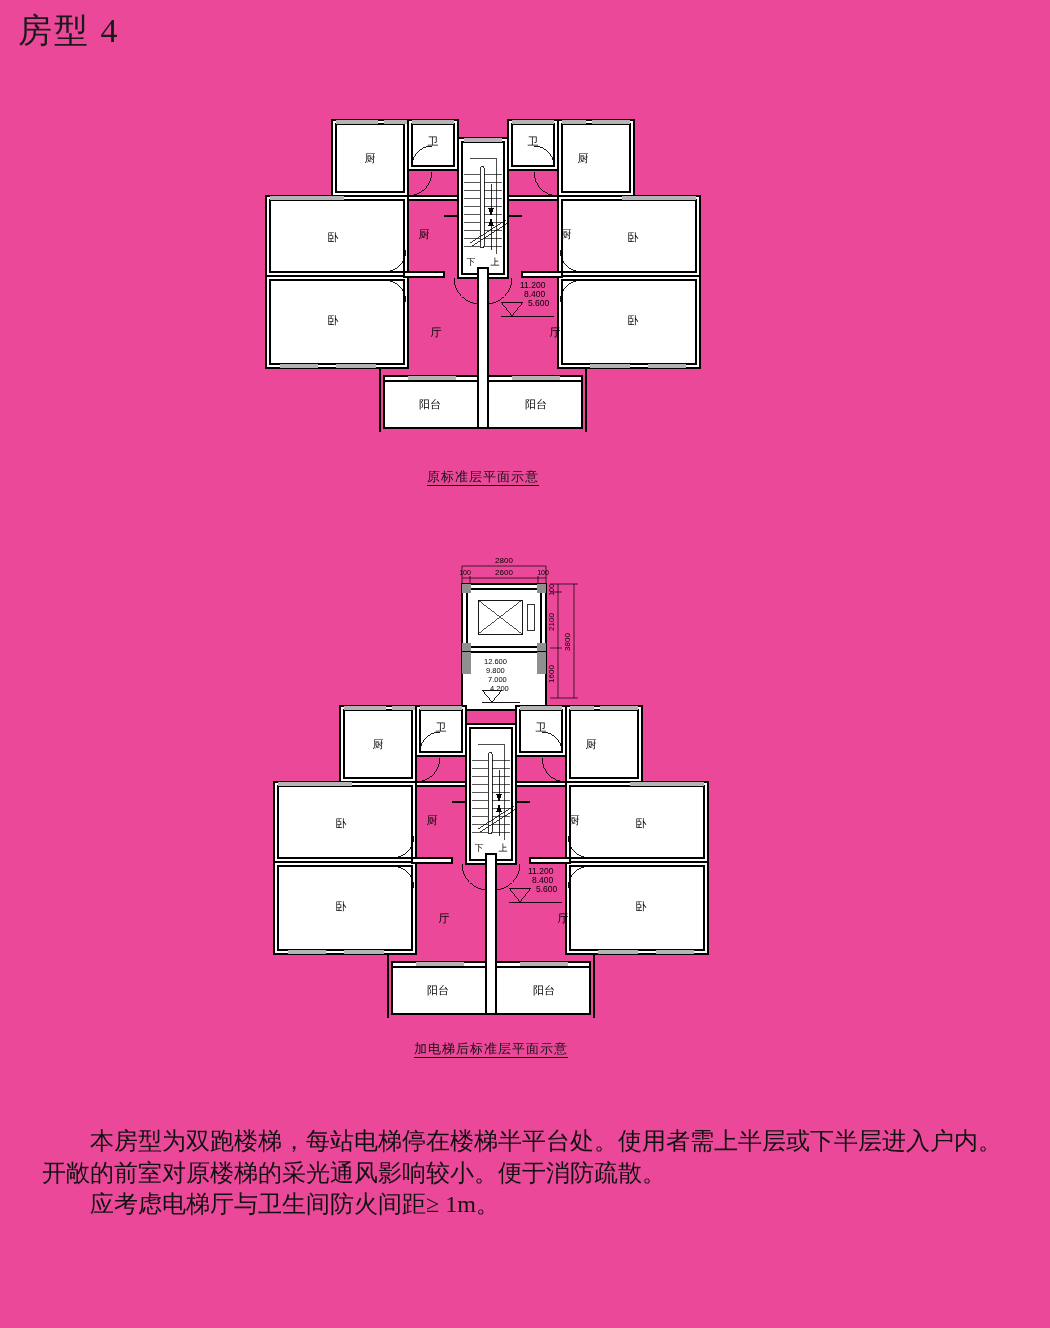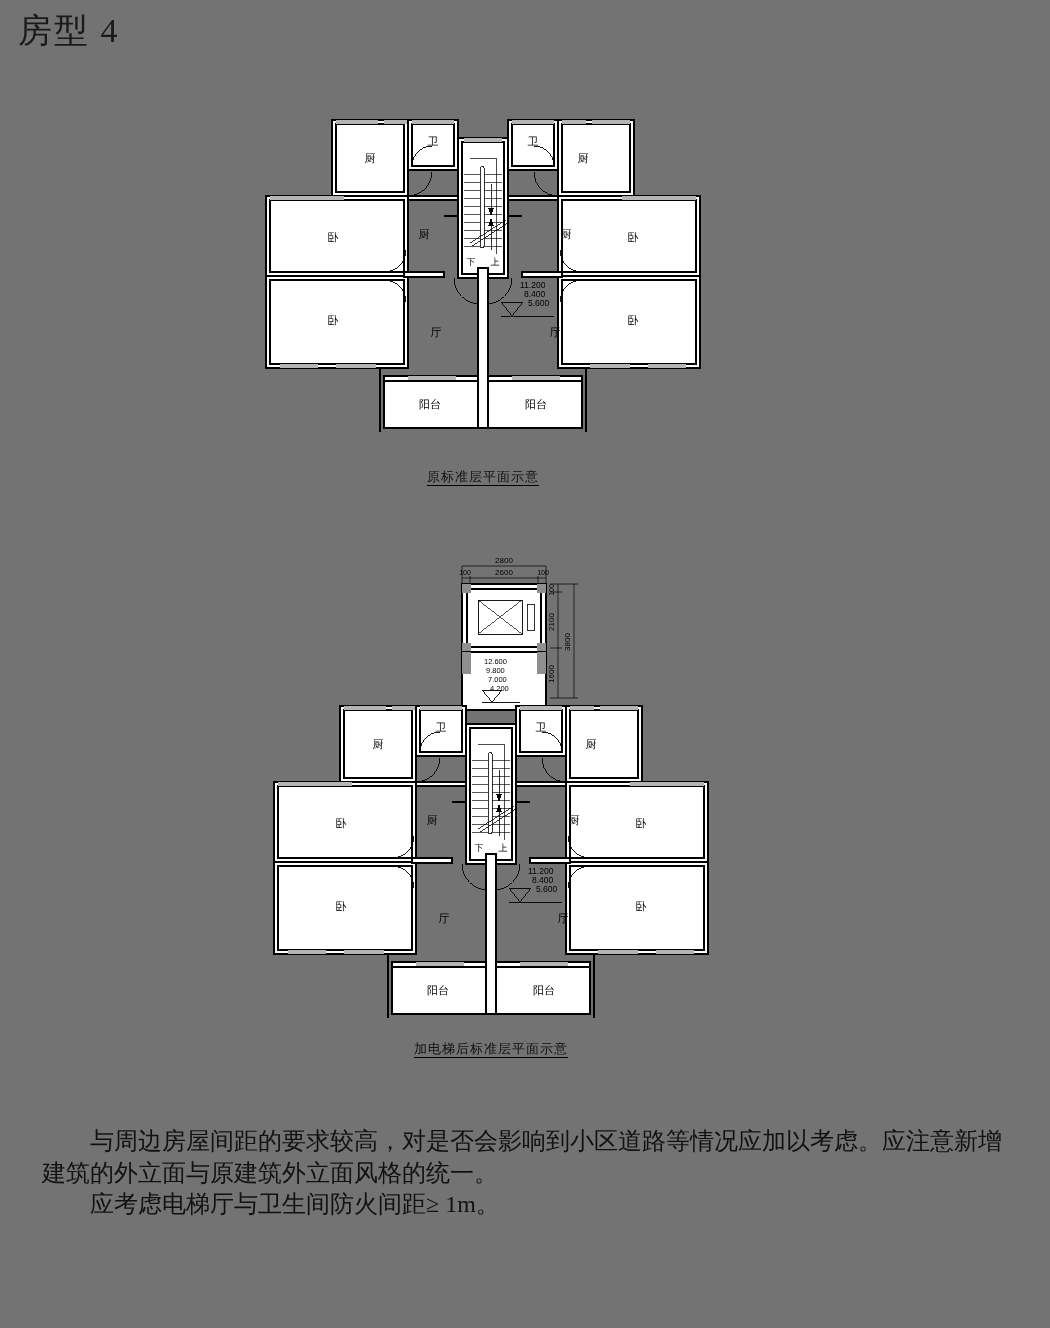--- a/index.html
+++ b/index.html
@@ -11,21 +11,21 @@
     width: 1050px;
     height: 1328px;
     position: relative;
     font-family: "Liberation Serif", "DejaVu Serif", serif;
     color: #000000;
     overflow: hidden;
   }
   .page {
     position: absolute;
     inset: 0;
-    background: #737373;
+    background: #ec4899;
   }
   
   #page-title {
     position: absolute;
     left: 18px;
     top: 8px;
     font-size: 34px;
     letter-spacing: 2px;
     color: #1a1a1a;
     white-space: nowrap;
@@ -434,17 +434,17 @@
         <text x="224" y="143">4.200</text>
       </g>
     </svg>
 
     <div class="fig-caption" id="caption-retrofit">
       <span>加电梯后标准层平面示意</span>
     </div>
   </div>
 
   <div id="notes">
-    <p class="note-para">与周边房屋间距的要求较高，对是否会影响到小区道路等情况应加以考虑。应注意新增建筑的外立面与原建筑外立面风格的统一。</p>
+    <p class="note-para">本房型为双跑楼梯，每站电梯停在楼梯半平台处。使用者需上半层或下半层进入户内。开敞的前室对原楼梯的采光通风影响较小。便于消防疏散。</p>
     <p class="note-para">应考虑电梯厅与卫生间防火间距≥ 1m。</p>
   </div>
 
 </div>
 
 </body></html>

